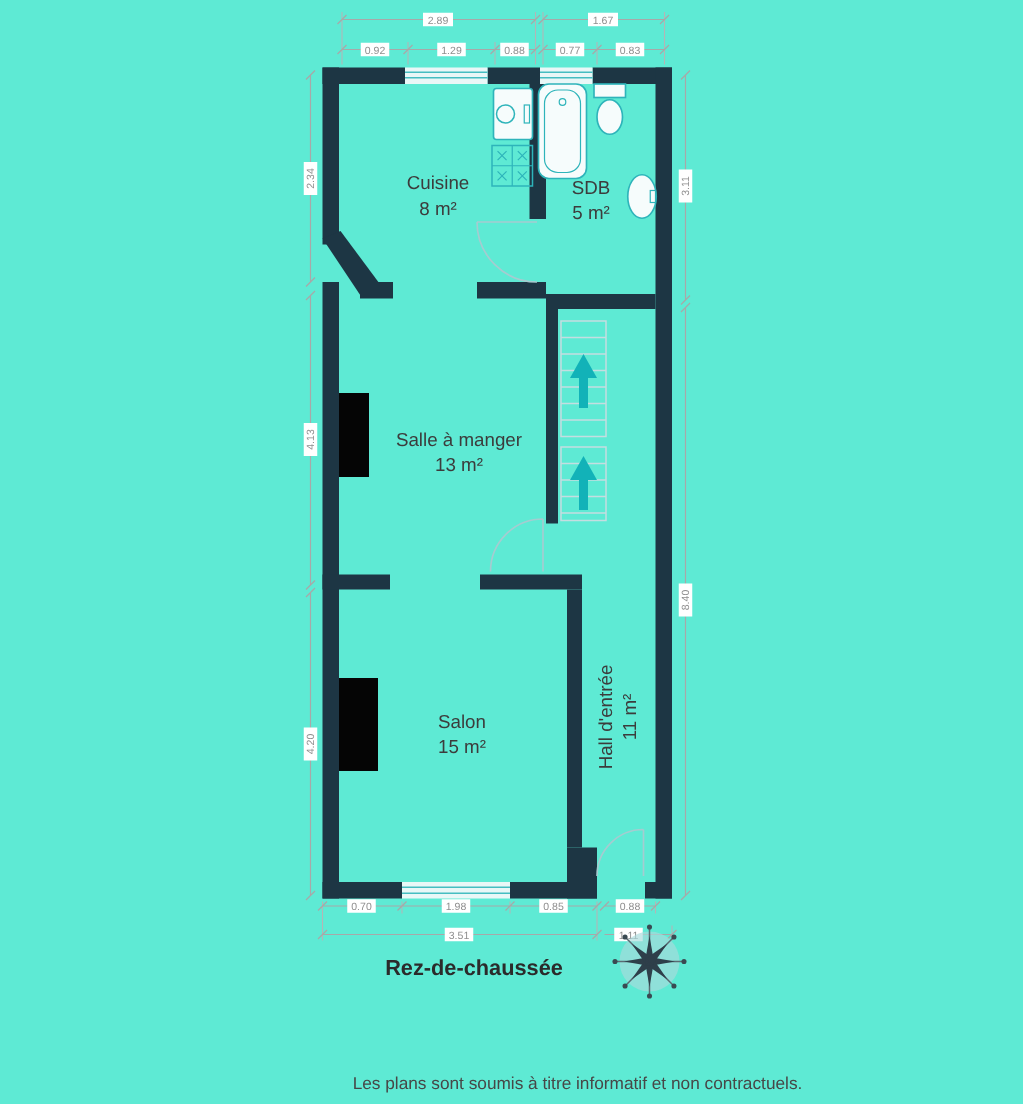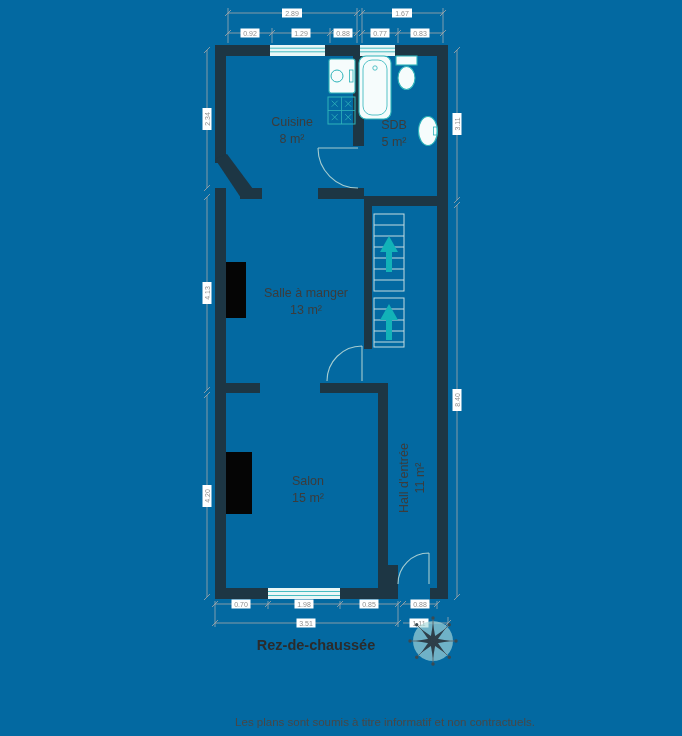--- a/index.html
+++ b/index.html
@@ -1,16 +1,16 @@
 <!DOCTYPE html>
 <html><head>
 <meta charset="utf-8">
 <style>
   html,body{margin:0;padding:0;background:#ffffff;}
-  .page{position:relative;width:682px;height:736px;background:#0369a1;overflow:hidden;
+  .page{position:relative;width:682px;height:736px;background:#5eead4;overflow:hidden;
         font-family:"Liberation Sans",sans-serif;}
   svg{display:block;}
   .wall{fill:#1d3644;}
   .blk{fill:#050505;}
   .win{fill:#e9f7f7;}
   .winl{stroke:#46bdc1;stroke-width:1;fill:none;}
   .fx{fill:#f6fcfc;stroke:#2eb4ba;stroke-width:1.1;}
   .fxl{stroke:#2eb4ba;stroke-width:1;fill:none;}
   .fxs{stroke:#2eb4ba;stroke-width:0.8;fill:none;}
   .door{stroke:#a5ccd0;stroke-width:1.1;fill:none;}

